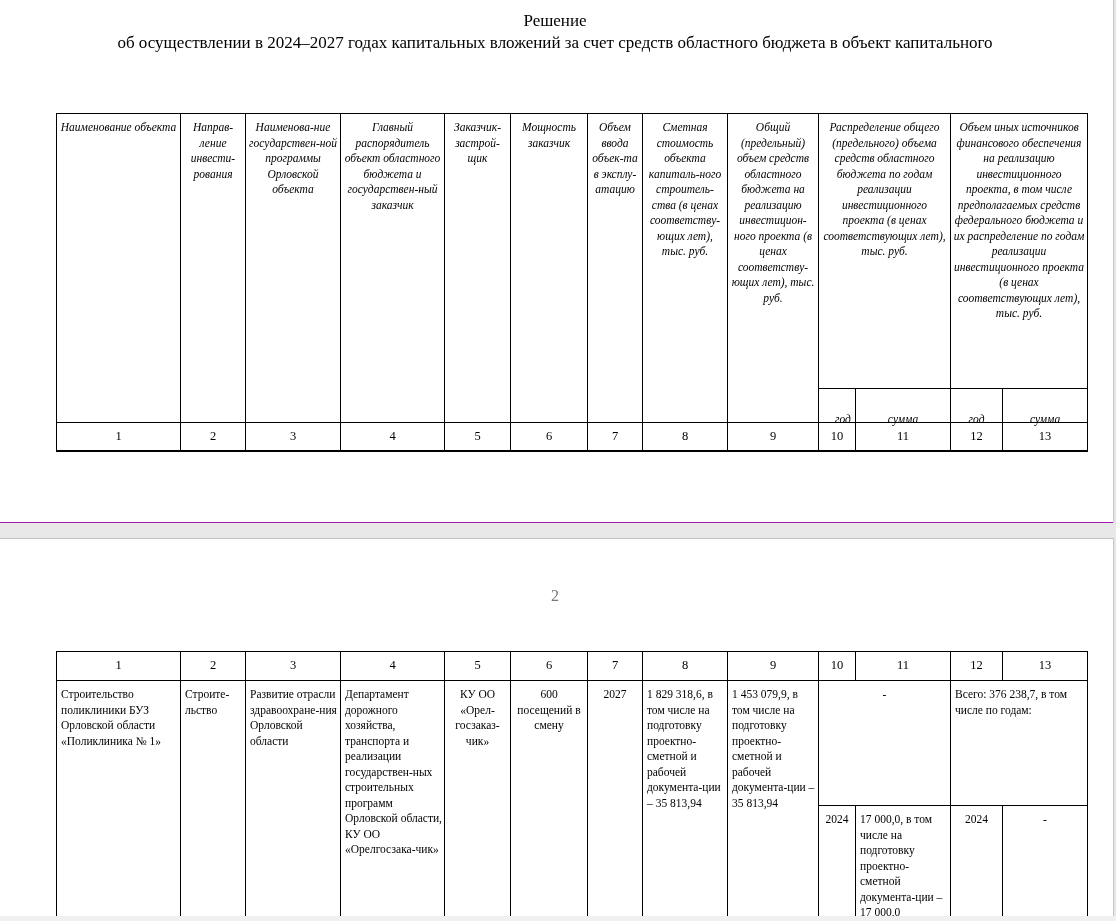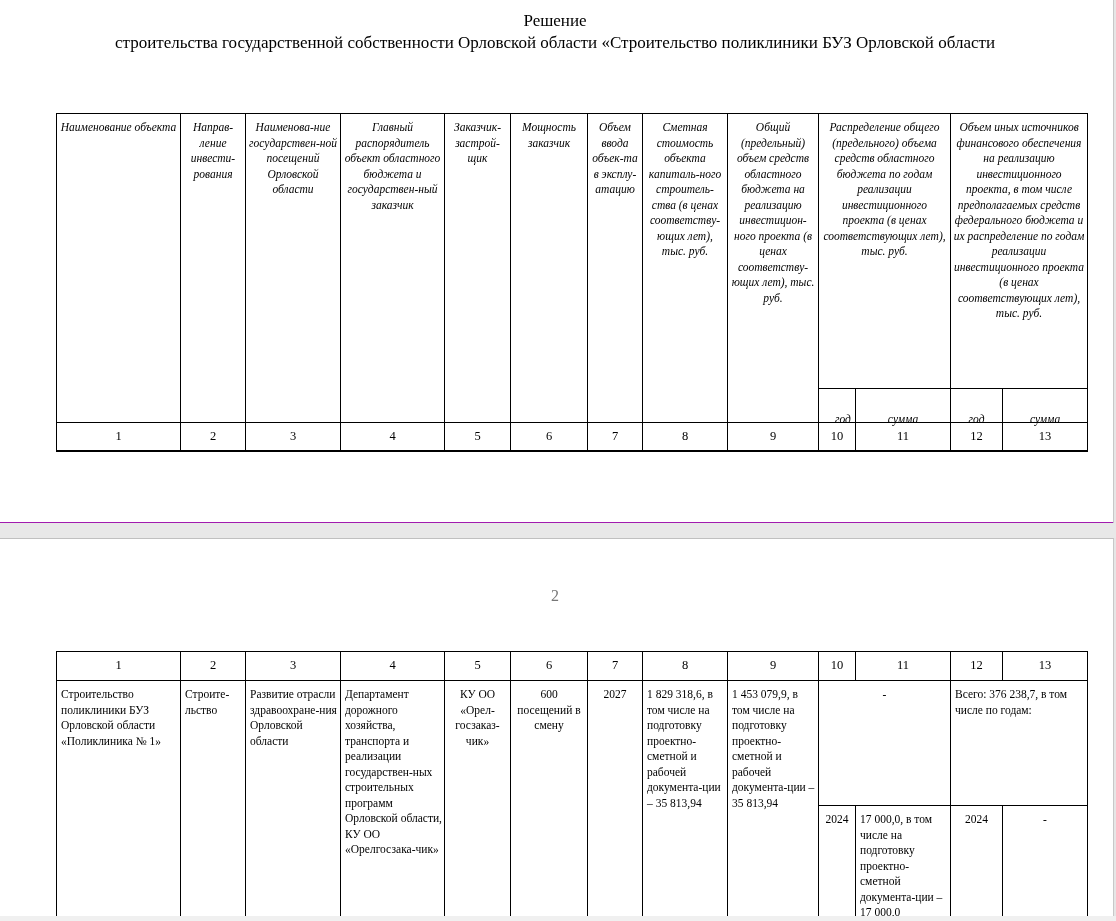--- a/index.html
+++ b/index.html
@@ -49,21 +49,21 @@
   #data-table tr.r1 { height: 125px; }
   #data-table tr.r2 { height: 122px; }
   #data-table tr.r3 td { padding-top: 6px; }
 </style>
 </head>
 <body>
 
 <div class="page" id="page1">
   <div class="title">
     <div>Решение</div>
-    <div>строительства государственной собственности Орловской области «Строительство поликлиники БУЗ Орловской области</div>
+    <div>об осуществлении в 2024–2027 годах капитальных вложений за счет средств областного бюджета в объект капитального</div>
   </div>
 
   <table class="grid" id="header-table">
     <colgroup>
       <col style="width:124px">
         <col style="width:65px">
         <col style="width:95px">
         <col style="width:104px">
       <col style="width:66px">
         <col style="width:77px">
@@ -72,21 +72,21 @@
       <col style="width:91px">
         <col style="width:37px">
         <col style="width:95px">
         <col style="width:52px">
         <col style="width:85px">
     </colgroup>
     <tbody>
         <tr class="hdr" style="height:275px">
       <td rowspan="2">Наименование объекта</td>
       <td rowspan="2">Направ-ление инвести-рования</td>
-      <td rowspan="2">Наименова-ние государствен-ной посещений Орловской области</td>
+      <td rowspan="2">Наименова-ние государствен-ной программы Орловской объекта</td>
       <td rowspan="2">Главный распорядитель объект областного бюджета и государствен-ный заказчик</td>
       <td rowspan="2">Заказчик-застрой-щик</td>
       <td rowspan="2">Мощность заказчик</td>
       <td rowspan="2">Объем ввода объек-та в эксплу-атацию</td>
       <td rowspan="2">Сметная стоимость объекта капиталь-ного строитель-ства (в ценах соответству-ющих лет), тыс. руб.</td>
       <td rowspan="2">Общий (предельный) объем средств областного бюджета на реализацию инвестицион-ного проекта (в ценах соответству-ющих лет), тыс. руб.</td>
       <td colspan="2">Распределение общего (предельного) объема средств областного бюджета по годам реализации инвестиционного проекта (в ценах соответствующих лет), тыс. руб.</td>
       <td colspan="2">Объем иных источников финансового обеспечения на реализацию инвестиционного проекта, в том числе предполагаемых средств федерального бюджета и их распределение по годам реализации инвестиционного проекта (в ценах соответствующих лет), тыс. руб.</td>
     </tr>
     <tr class="sub">

